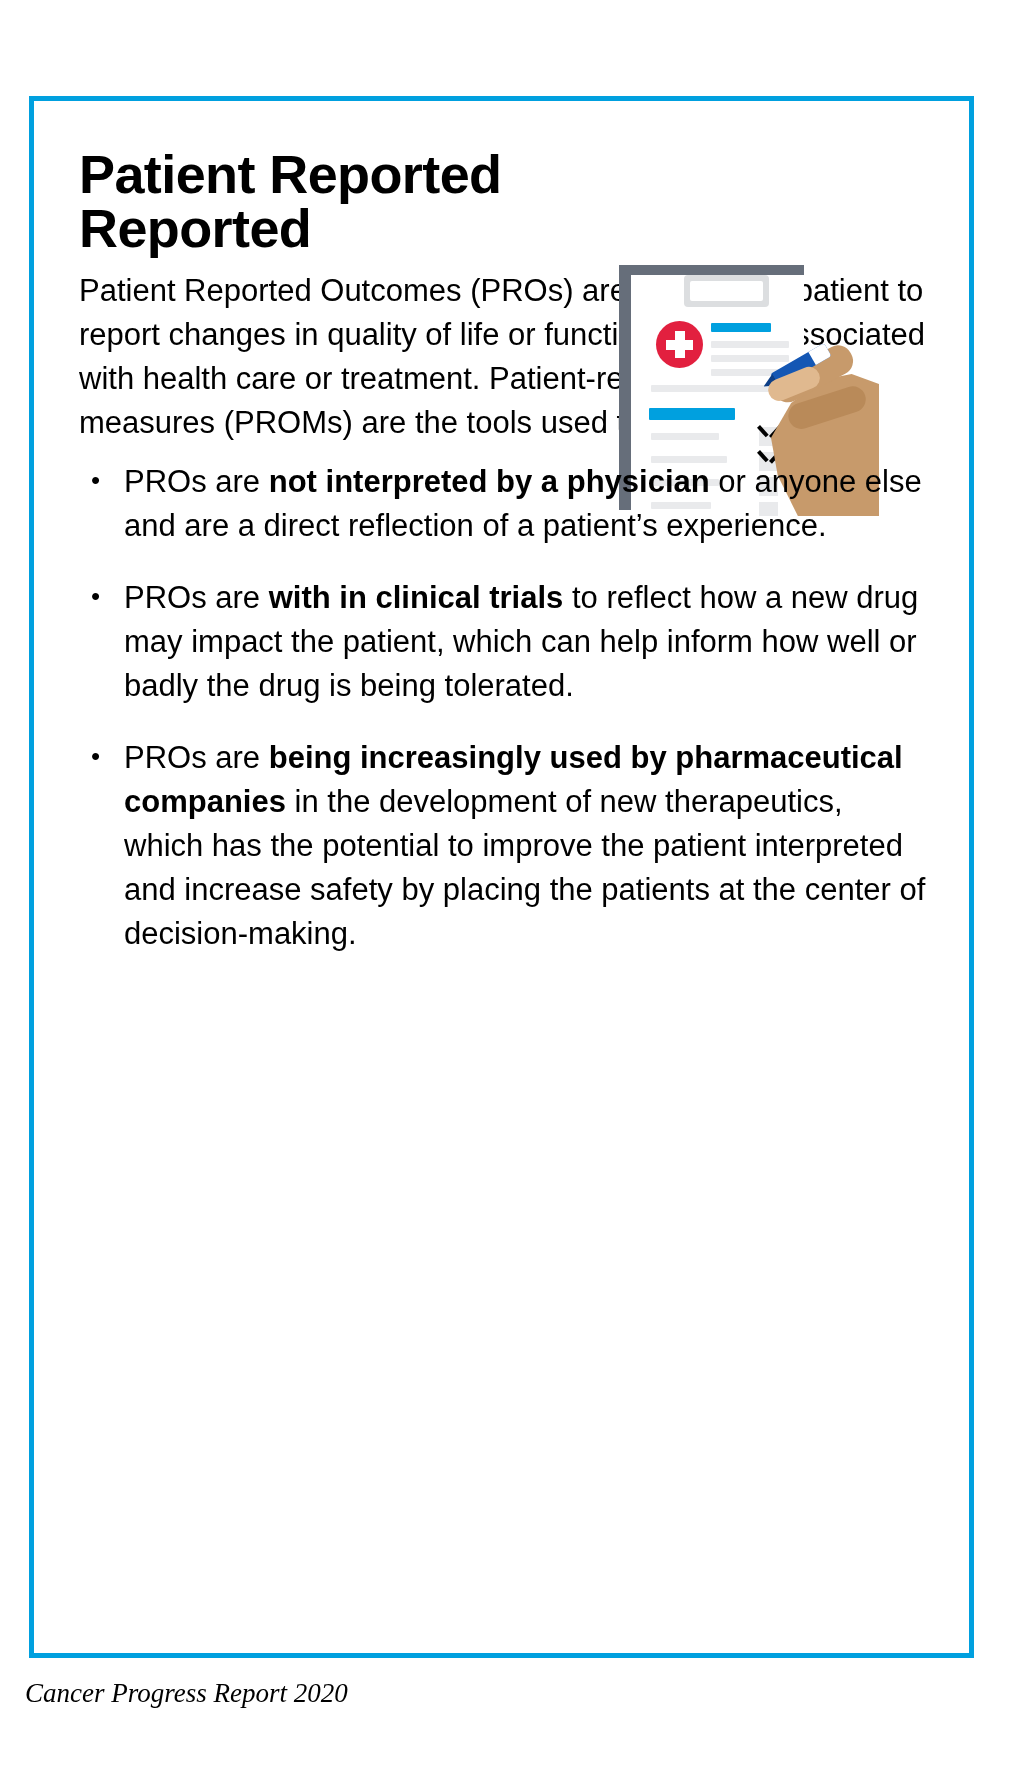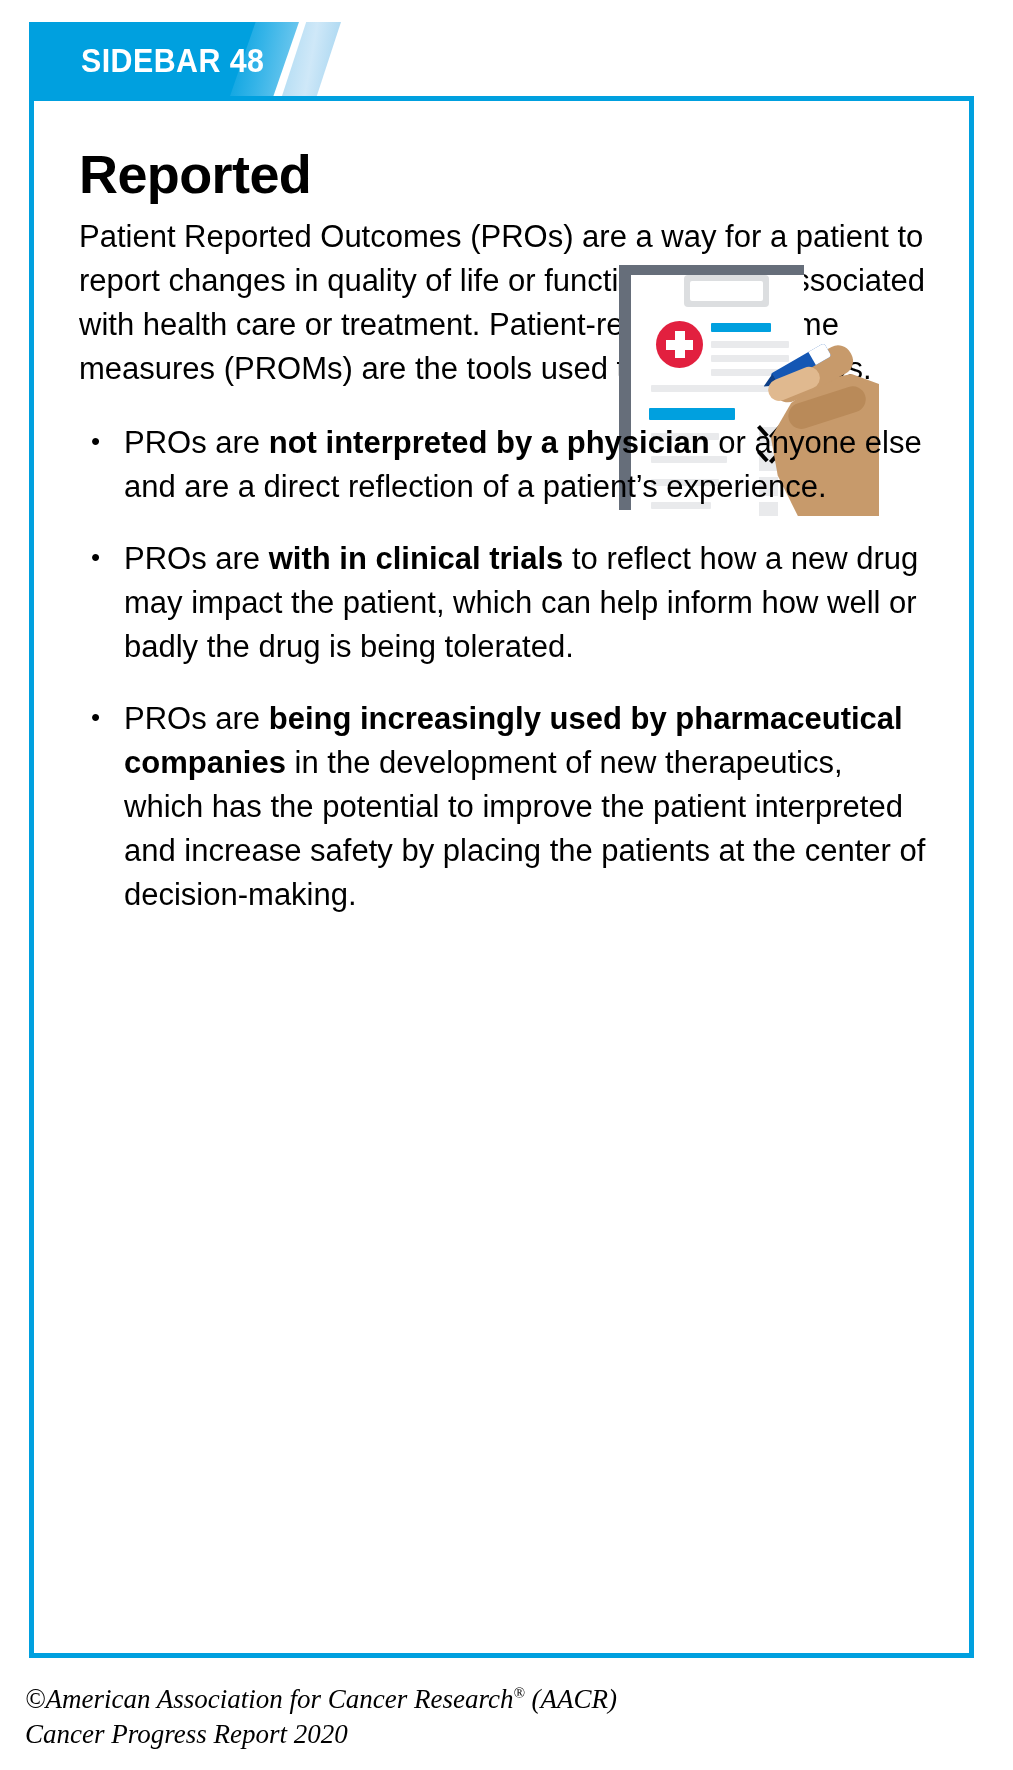--- a/index.html
+++ b/index.html
@@ -155,21 +155,21 @@
     font-size:31px;
     line-height:44px;
     color:#000;
     margin-top:14px;
   }
   .para-wrap{ }
   .para-wrap p{margin:0;}
 
   
   ul.bullets{
-    list-style:none;margin:30px 0 0 0;padding:0;
+    list-style:none;margin:15px 0 0 0;padding:0;
     font-family:"Liberation Sans Narrow","Liberation Sans",sans-serif;
     font-size:31px;line-height:44px;color:#000;
   }
   ul.bullets > li{
     position:relative;
     padding-left:45px;
     margin-bottom:28px;
   }
   ul.bullets > li:before{
     content:"\2022";
@@ -189,32 +189,26 @@
     color:#000;
   }
   .footer .l{display:block;}
   .sup{font-size:15px;vertical-align:super;}
 </style>
 </head>
 <body>
 
 <div class="page">
 
-  <div class="header-wrap">
-    <div class="header-bar"></div>
-    <div class="header-bar2"></div>
-    <div class="stripe s1"></div>
-    <div class="stripe s2"></div>
-    <div class="header-title">SIDEBAR 48</div>
-  </div>
 
   <div class="card">
     <div class="card-inner">
 
       <h1 class="title">
+        <span class="line">Patient Reported</span>
         <span class="line">Reported</span>
       </h1>
 
       <div class="illo">
         <div class="clip-frame"></div>
         <div class="clip-paper">
           <div class="clip-tab">
             <div class="clip-tab-in"></div>
           </div>
           <div class="cross-circle"></div>
@@ -258,17 +252,16 @@
       <ul class="bullets" id="bullet-list">
           <li><span class="run">PROs are </span><b class="run">not interpreted by a physician</b><span class="run"> or anyone else and are a direct reflection of a patient’s experience.</span></li>
           <li><span class="run">PROs are </span><b class="run">with in clinical trials</b><span class="run"> to reflect how a new drug may impact the patient, which can help inform how well or badly the drug is being tolerated.</span></li>
           <li><span class="run">PROs are </span><b class="run">being increasingly used by pharmaceutical companies</b><span class="run"> in the development of new therapeutics, which has the potential to improve the patient interpreted and increase safety by placing the patients at the center of decision-making.</span></li>
         </ul>
 
     </div>
   </div>
 
   <div class="footer">
-    <span class="l"><span>©American Association for Cancer Research</span><span class="sup">®</span><span> (AACR)</span></span>
     <span class="l">Cancer Progress Report 2020</span>
   </div>
 
 </div>
 
 </body></html>

